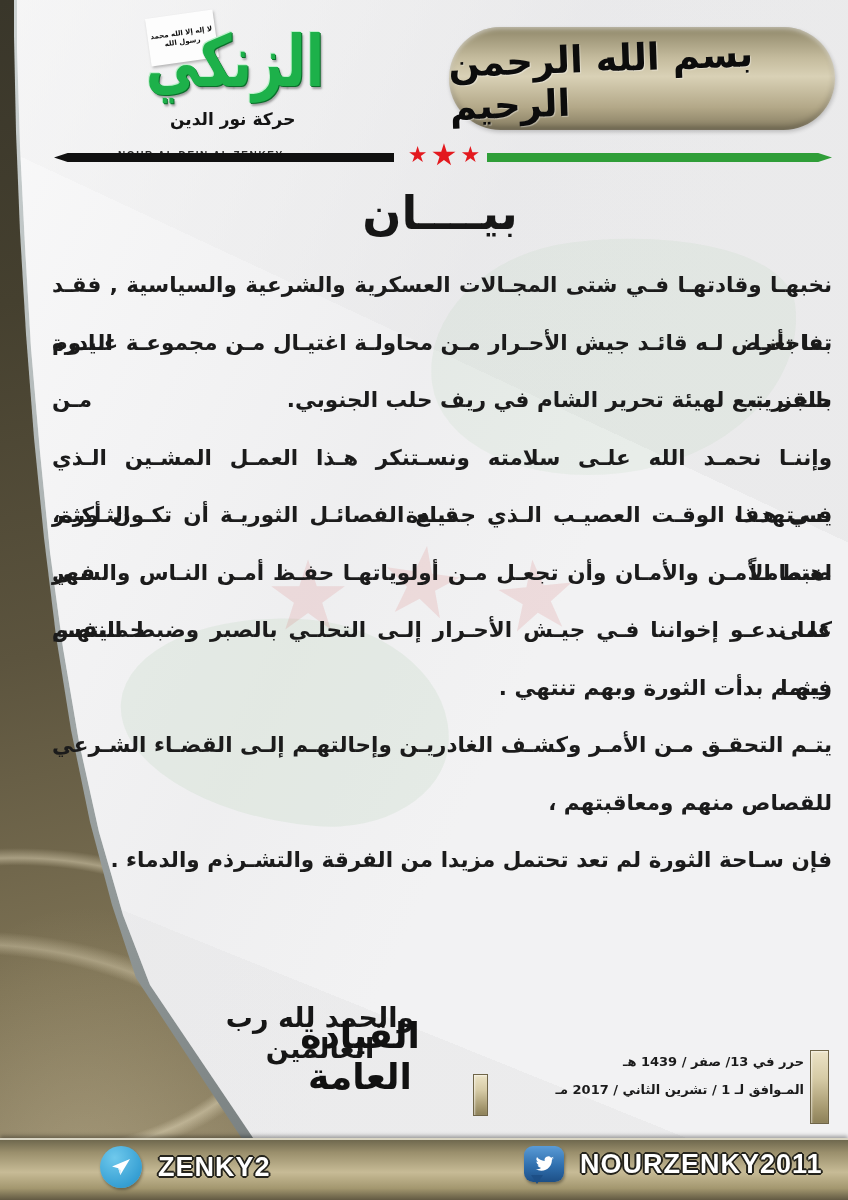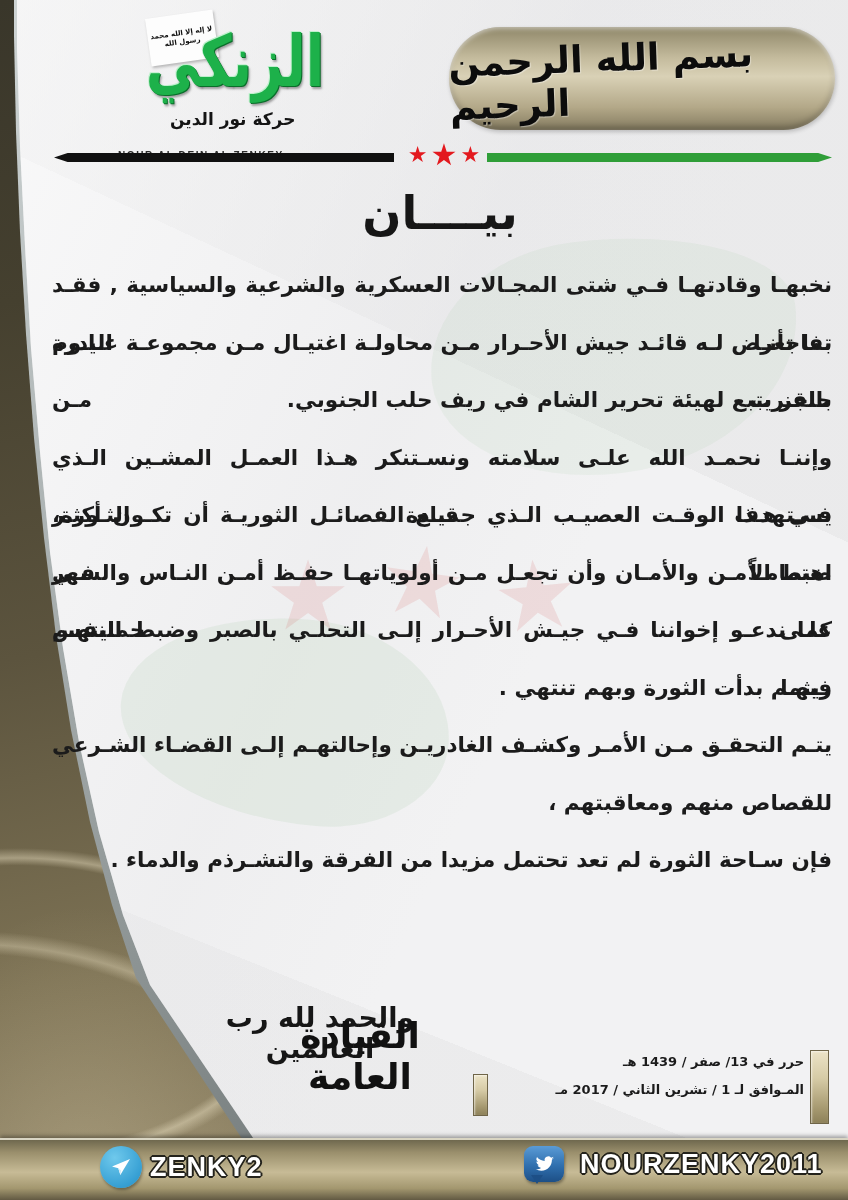--- a/index.html
+++ b/index.html
@@ -93,21 +93,21 @@
       font-size:13px;font-weight:bold;color:#1b1b1b;line-height:28px;}
   .sig-name{position:absolute;left:250px;top:1015px;width:220px;text-align:center;direction:rtl;
       font-size:36px;font-weight:bold;color:#111;}
 
   
   .footer-bar{position:absolute;left:0;top:1138px;width:848px;height:62px;
       border-top:2px solid #d9d5c3;
       background:linear-gradient(180deg,#6f684e 0%,#9a8f6c 20%,#c7bb96 52%,#a3976f 78%,#574f3b 100%);
       box-shadow:0 -2px 4px rgba(0,0,0,.35);}
   .footer-group{position:absolute;top:6px;display:flex;align-items:center;gap:16px;}
-  .footer-group.tg{left:100px;gap:8px;}
+  .footer-group.tg{left:100px;}
   .footer-group.tw{left:524px;}
   .soc-label{font-family:"Liberation Sans",sans-serif;font-size:27px;font-weight:bold;color:#fff;
       letter-spacing:1px;
       text-shadow:-2px 0 #24231c,2px 0 #24231c,0 -2px #24231c,0 2px #24231c,
                   -1px -1px #24231c,1px 1px #24231c,-1px 1px #24231c,1px -1px #24231c;}
   .tg-icon{width:42px;height:42px;border-radius:50%;
       background:radial-gradient(circle at 35% 28%,#6fc9ec,#37a0d4 70%,#2b8cc0);
       display:flex;align-items:center;justify-content:center;box-shadow:1px 2px 3px rgba(0,0,0,.35);}
   .tw-icon{position:relative;width:40px;height:36px;border-radius:9px;
       background:linear-gradient(180deg,#5a9bd6 0%,#2f6fae 55%,#1d4f86 100%);

